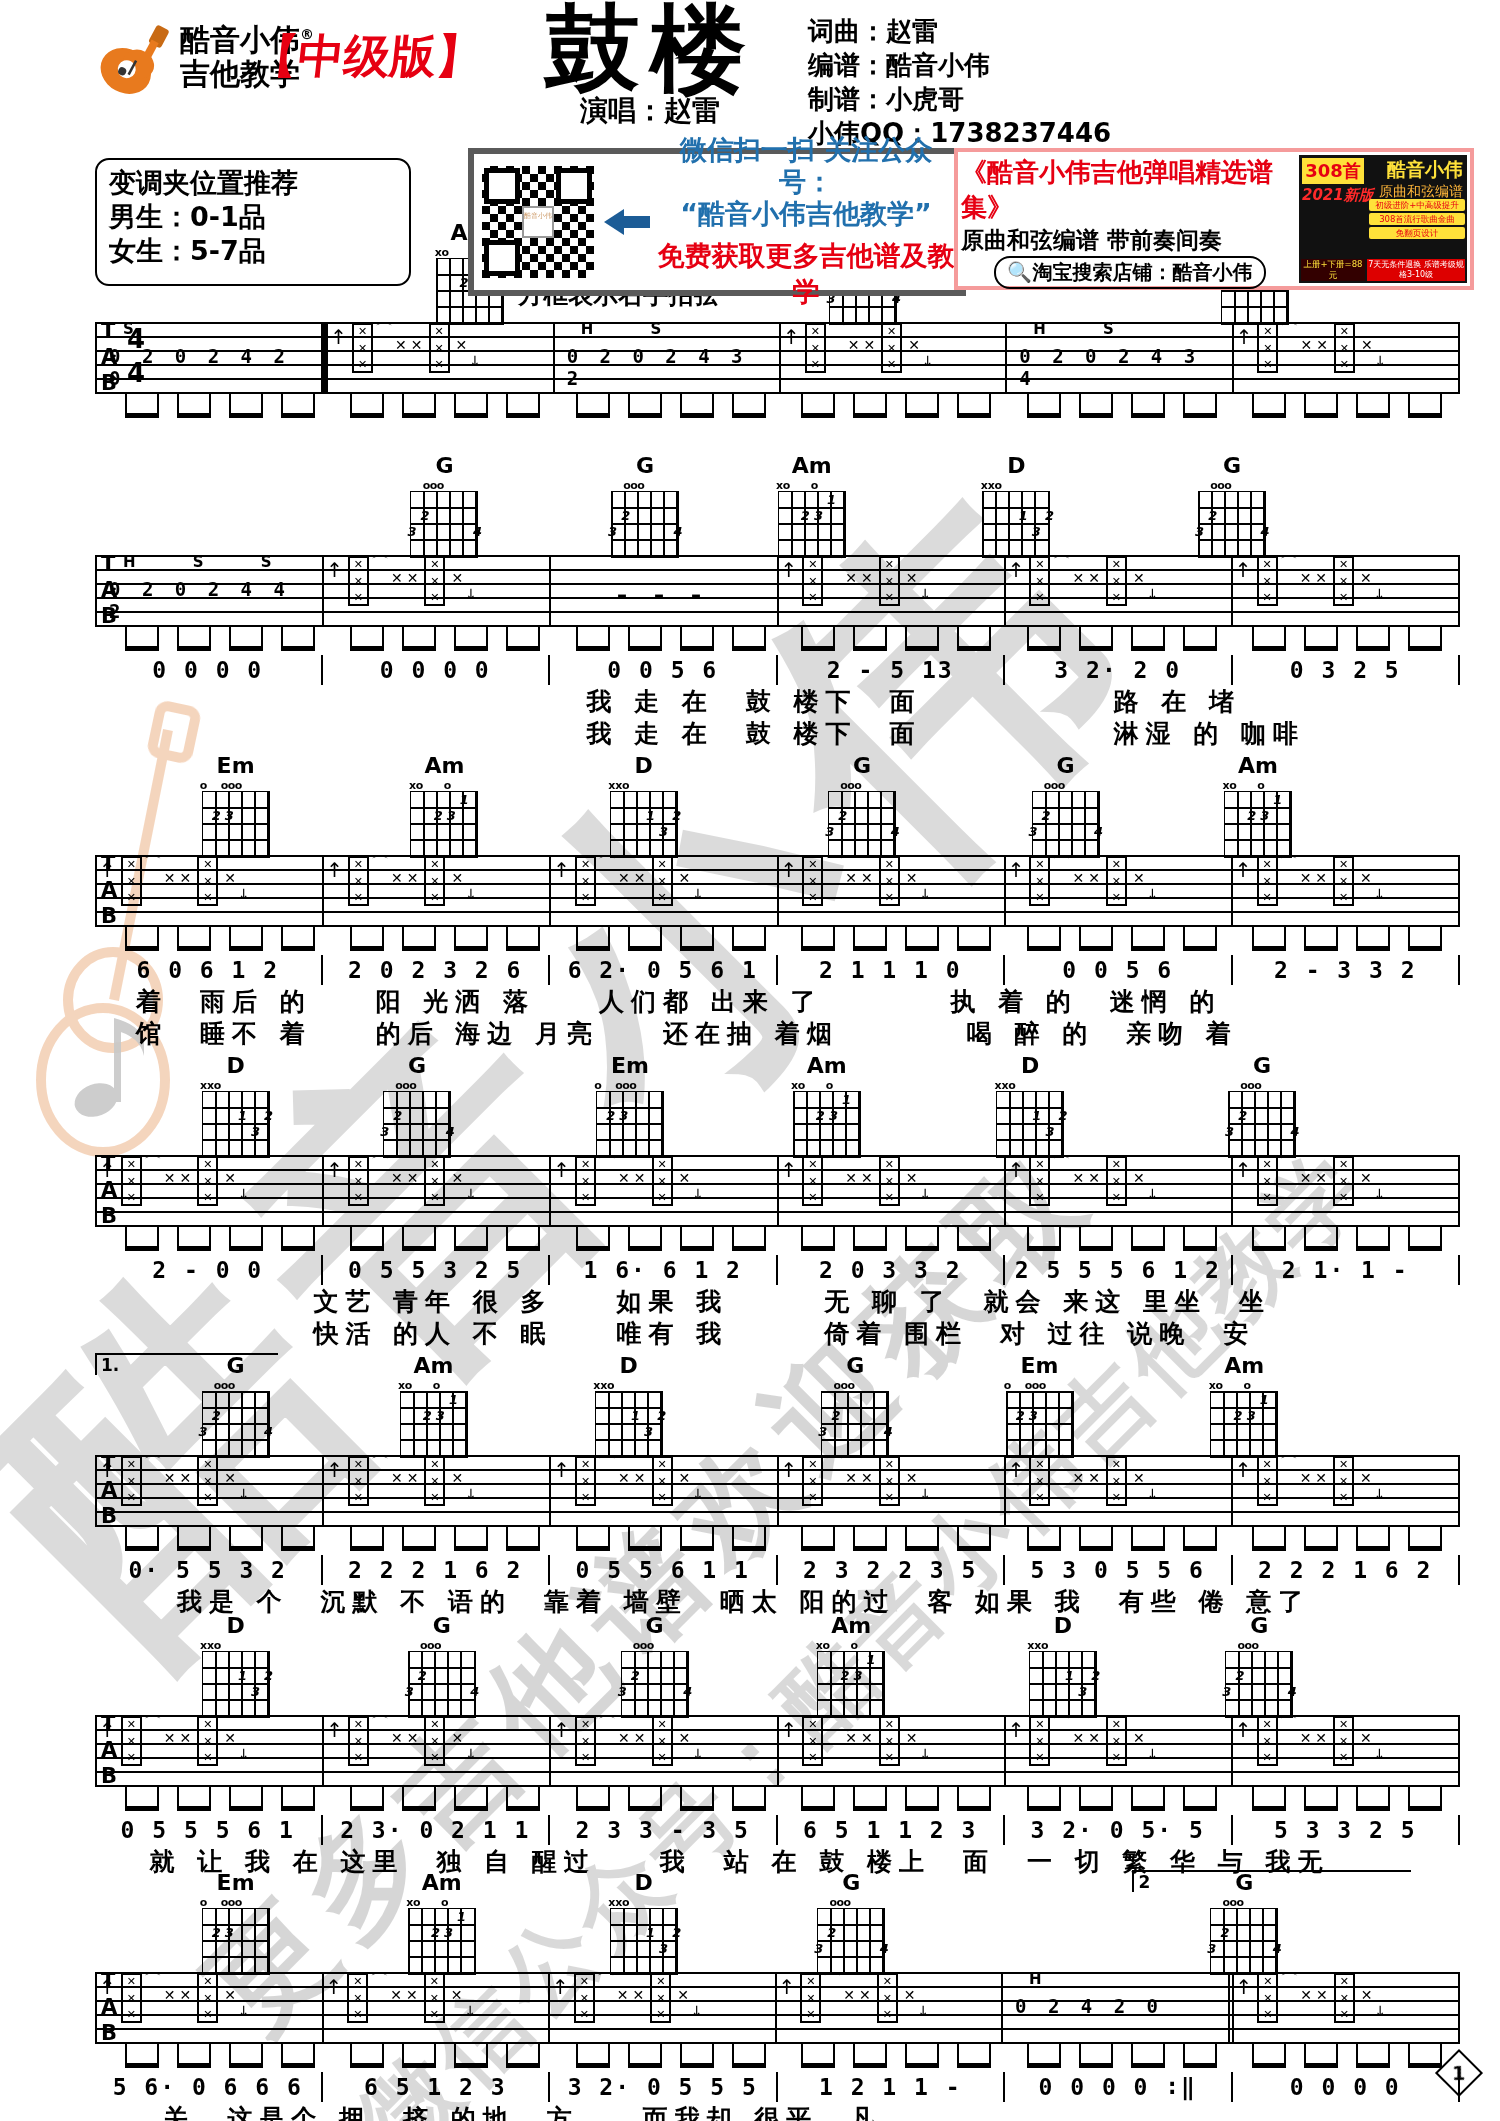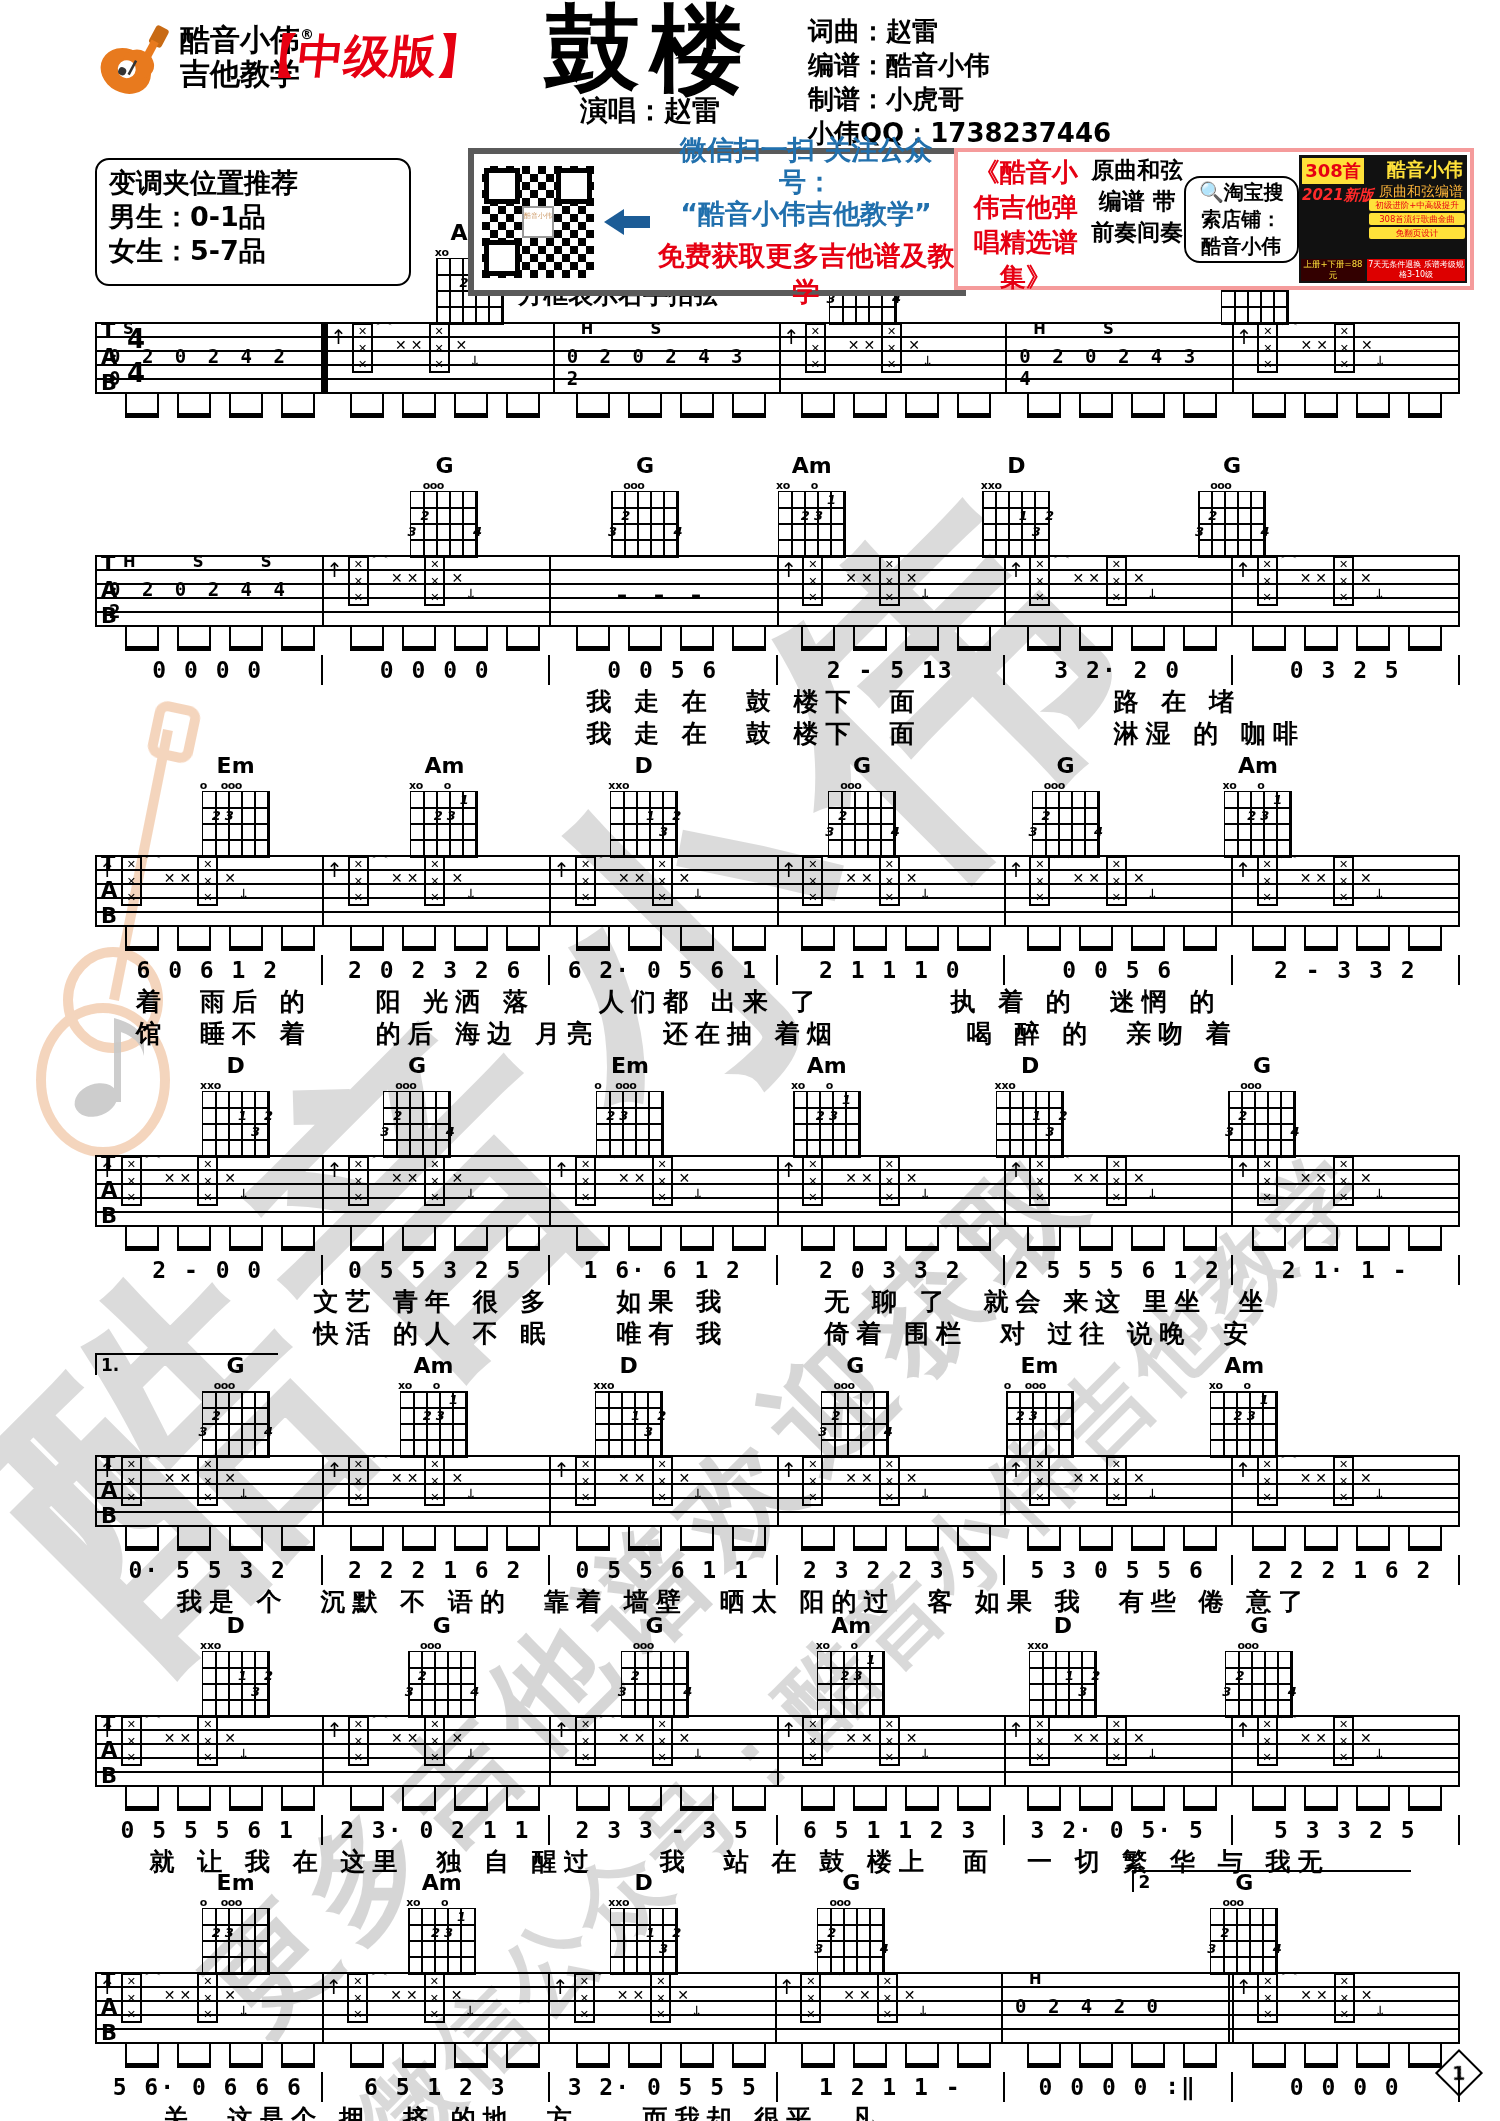--- a/index.html
+++ b/index.html
@@ -36,21 +36,21 @@
            font-size:7px;text-align:center;color:#c96;line-height:9px;padding-top:4px;box-sizing:border-box;}
   .arr{display:flex;align-items:center;margin:0 6px 0 10px;}
   .arr .tri{width:0;height:0;border-top:13px solid transparent;border-bottom:13px solid transparent;
             border-right:20px solid #1c5c96;}
   .arr .bar{width:26px;height:12px;background:#1c5c96;}
   .qrtxt{flex:1;text-align:center;font-weight:900;}
   .qrtxt .b{color:#2170ad;font-size:27px;line-height:32px;}
   .qrtxt .r{color:#e60012;font-size:27px;margin-top:8px;}
   .promo{left:954px;top:148px;width:506px;height:128px;border:4px solid #f59b9b;background:#fff;
          display:flex;padding:3px;}
-  .promo-l{flex:1;text-align:center;display:flex;justify-content:space-around;}
+  .promo-l{flex:1;text-align:left;display:flex;flex-direction:column;justify-content:space-around;}
   .promo-t{color:#e60012;font-size:26px;font-weight:900;}
   .promo-s{font-size:23px;font-weight:900;}
   .shop{border:2px solid #000;border-radius:16px;font-size:20px;font-weight:bold;align-self:center;
         padding:1px 12px;}
   .book{flex:none;width:168px;background:#111;position:relative;color:#ffe13a;overflow:hidden;}
   .badge{position:absolute;left:3px;top:3px;width:62px;height:26px;background:#ffe13a;color:#e60012;
          font-size:18px;font-weight:900;text-align:center;line-height:26px;}
   .badge2{position:absolute;left:3px;top:31px;color:#ff2a2a;font-size:15px;font-style:italic;font-weight:900;}
   .bk-t{position:absolute;right:4px;top:2px;font-size:19px;font-weight:900;}
   .bk-s{position:absolute;right:4px;top:28px;font-size:14px;color:#ffb63a;}

